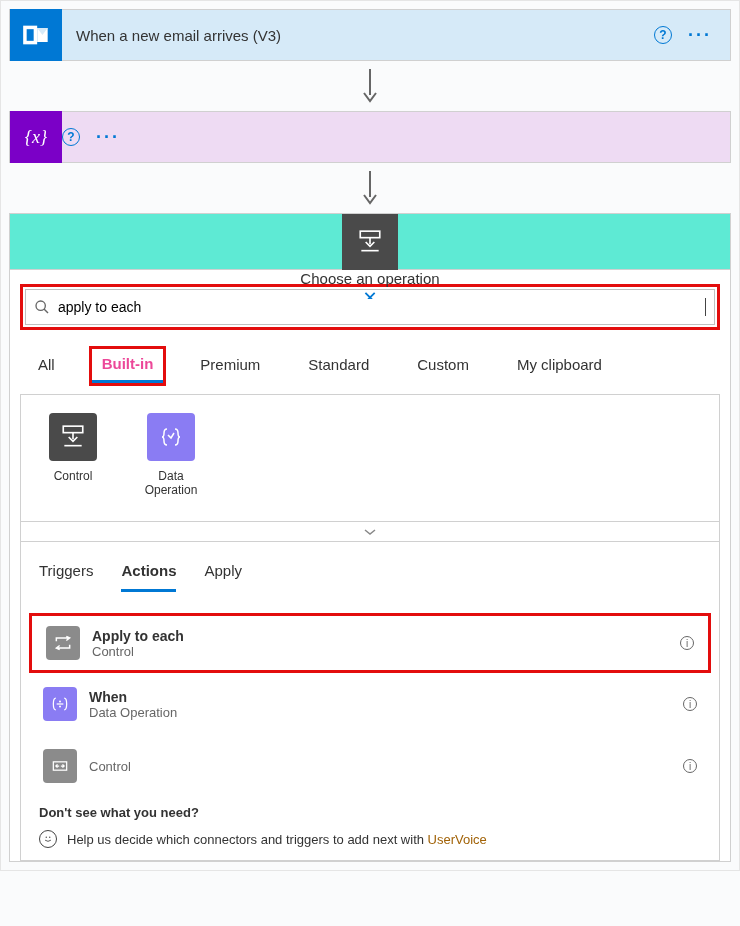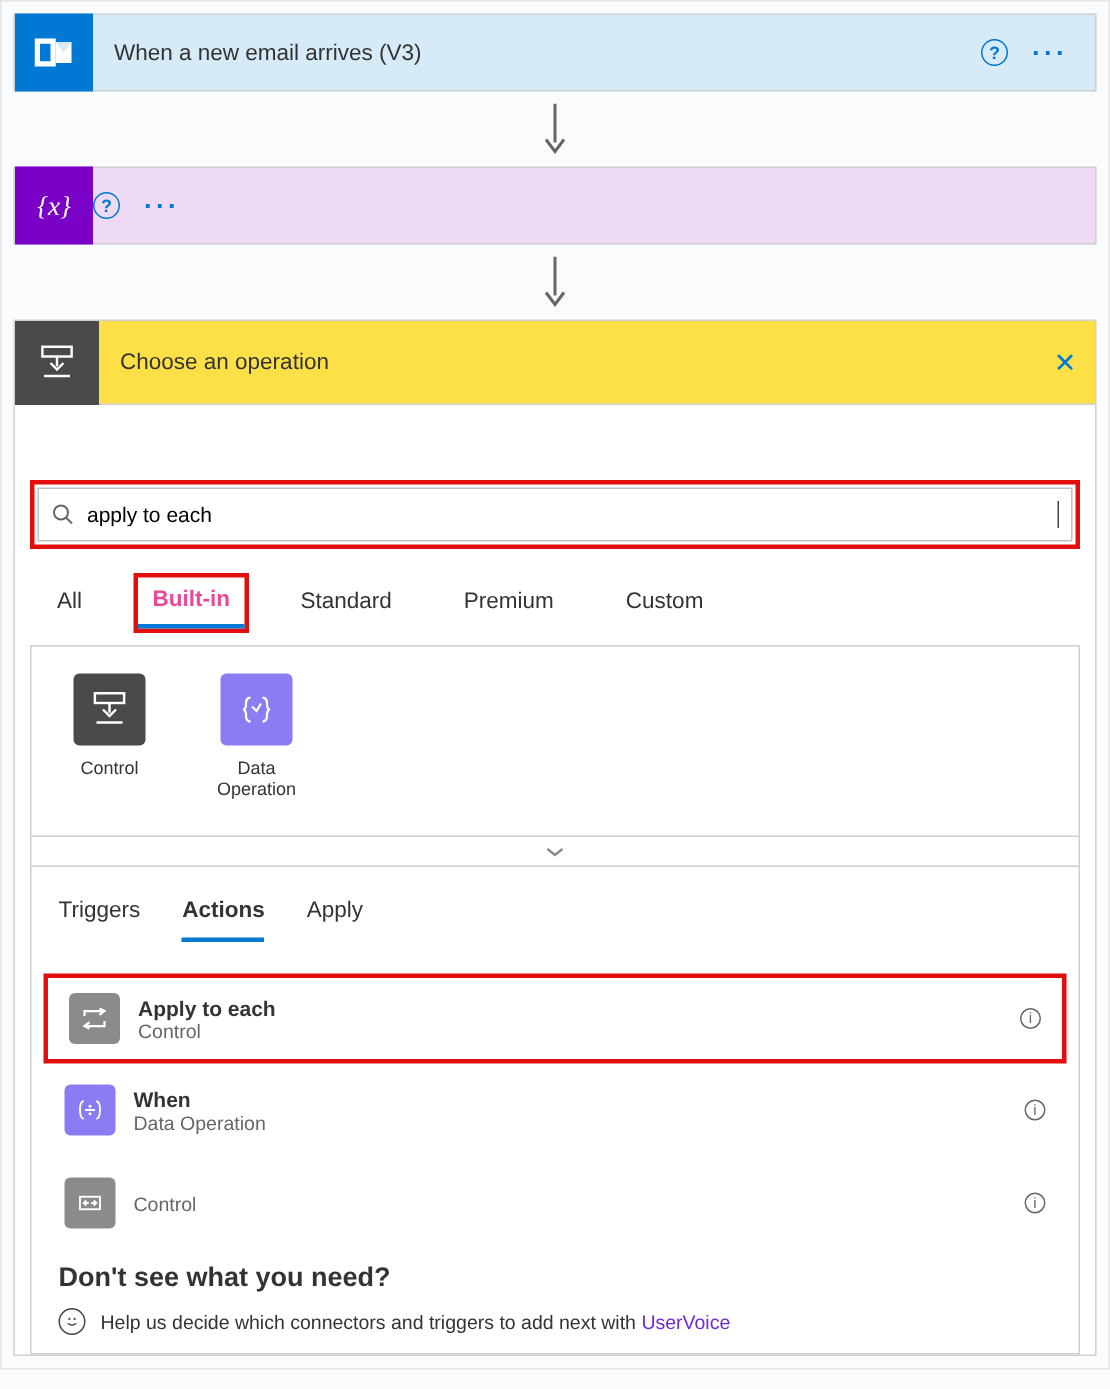--- a/index.html
+++ b/index.html
@@ -11,25 +11,25 @@
     .card-actions { display: flex; align-items: center; gap: 16px; padding-right: 18px; }
     .help-circle { width: 18px; height: 18px; border: 1.5px solid #0078d4; border-radius: 50%; color: #0078d4; font-size: 12px; display: flex; align-items: center; justify-content: center; font-weight: 600; }
     .ellipsis { color: #0078d4; font-size: 18px; letter-spacing: 2px; font-weight: 700; }
     .card-email { background: #d6eaf8; }
     .card-email .card-icon { background: #0078d4; }
     .card-var { background: #eedbf3; }
     .card-var .card-icon { background: #7b00c7; color: white; font-size: 18px; font-style: italic; font-family: serif; }
     .arrow { height: 50px; display: flex; flex-direction: column; align-items: center; justify-content: center; color: #666; }
     .arrow svg { width: 24px; height: 34px; }
     .op-panel { width: 100%; border: 1px solid #d0d0d0; background: #fff; }
-    .op-header { display: flex; align-items: center; height: 56px; background: #fde047; border-bottom: 1px solid #d0d0d0; }
+    .op-header { display: flex; align-items: center; height: 56px; background: #5eead4; border-bottom: 1px solid #d0d0d0; flex-direction: column; }
     .op-header .card-icon { background: #4a4a4a; width: 56px; height: 56px; }
     .op-header-title { flex: 1; padding: 0 14px; font-size: 15px; }
     .close-x { width: 40px; color: #0078d4; font-size: 18px; display: flex; align-items: center; justify-content: center; }
-    .op-body { padding: 14px 10px 0 10px; margin-top: 36px; }
+    .op-body { padding: 14px 10px 0 10px; }
     .search-wrap { border: 3px solid #e30d0d; padding: 2px; margin-bottom: 20px; }
     .search-box { display: flex; align-items: center; border: 1px solid #c0c0c0; height: 36px; padding: 0 8px; gap: 8px; }
     .search-box input { border: none; outline: none; font-size: 14px; flex: 1; font-family: inherit; }
     .cursor { border-right: 1px solid #444; height: 18px; }
     .tabs-cat { display: flex; gap: 20px; font-size: 15px; color: #333; padding: 0 4px; }
     .tab-cat { padding: 6px 14px 10px 14px; cursor: pointer; }
     .built-in-wrap { border: 3px solid #e30d0d; margin-top: -4px; }
     .built-in-inner { padding: 6px 10px 8px 10px; color: #ec4899; font-weight: 600; border-bottom: 3px solid #0078d4; }
     .connectors-box { border: 1px solid #d0d0d0; margin: 8px 0 0 0; padding: 18px 18px 24px 18px; display: flex; gap: 30px; }
     .connector { display: flex; flex-direction: column; align-items: center; width: 68px; }
@@ -43,24 +43,24 @@
     .subtab { padding-bottom: 10px; }
     .subtab-active { font-weight: 700; border-bottom: 3px solid #0078d4; }
     .action-row { display: flex; align-items: center; gap: 12px; padding: 6px 4px; margin-bottom: 16px; }
     .action-icon { width: 34px; height: 34px; border-radius: 4px; display: flex; align-items: center; justify-content: center; flex-shrink: 0; }
     .action-text { flex: 1; }
     .action-name { font-size: 14px; font-weight: 600; }
     .action-sub { font-size: 13px; color: #666; }
     .info-circle { width: 14px; height: 14px; border: 1px solid #666; border-radius: 50%; font-size: 10px; display: flex; align-items: center; justify-content: center; color: #666; }
     .hl { border: 3px solid #e30d0d; padding: 4px 10px; margin: -3px -10px 8px -10px; }
     .footer-hint { margin-top: 10px; }
-    .footer-hint .q { font-weight: 700; margin-bottom: 10px; font-size: 18px; }
+    .footer-hint .q { font-weight: 700; margin-bottom: 10px; font-size: 13px; }
     .footer-hint .r { display: flex; align-items: center; gap: 10px; font-size: 13px; }
     .smiley { width: 18px; height: 18px; border: 1.5px solid #444; border-radius: 50%; font-size: 11px; display: flex; align-items: center; justify-content: center; }
-    .link { color: #6d28d9; }
+    .link { color: #a16207; }
   </style>
 </head>
 <body>
 
 <div class="flow">
 
   <div class="card card-email">
     <div class="card-icon">
       <svg width="28" height="28" viewBox="0 0 24 24">
           <rect x="1" y="4" width="12" height="16" fill="#fff"></rect>
@@ -124,23 +124,24 @@
           <input type="text" value="apply to each" style="">
             <span class="cursor"></span>
         </div>
       </div>
 
       <div class="tabs-cat">
         <div class="tab-cat">All</div>
         <div class="built-in-wrap">
           <div class="built-in-inner">Built-in</div>
         </div>
+        <div class="tab-cat">Premium</div>
         <div class="tab-cat">Standard</div>
-        <div class="tab-cat">Premium</div>
         <div class="tab-cat">Custom</div>
+        <div class="tab-cat">My clipboard</div>
       </div>
 
       <div class="connectors-box">
         <div class="connector">
           <div class="connector-icon ic-control">
             <svg width="26" height="26" viewBox="0 0 24 24">
                 <rect x="3" y="2" width="18" height="6" fill="none" stroke="#fff" stroke-width="1.5"></rect>
                 <line x1="12" y1="8" x2="12" y2="14" stroke="#fff" stroke-width="1.5"></line>
                 <path d="M8 12 L12 16 L16 12" fill="none" stroke="#fff" stroke-width="1.5"></path>
                 <line x1="4" y1="20" x2="20" y2="20" stroke="#fff" stroke-width="1.5"></line>

